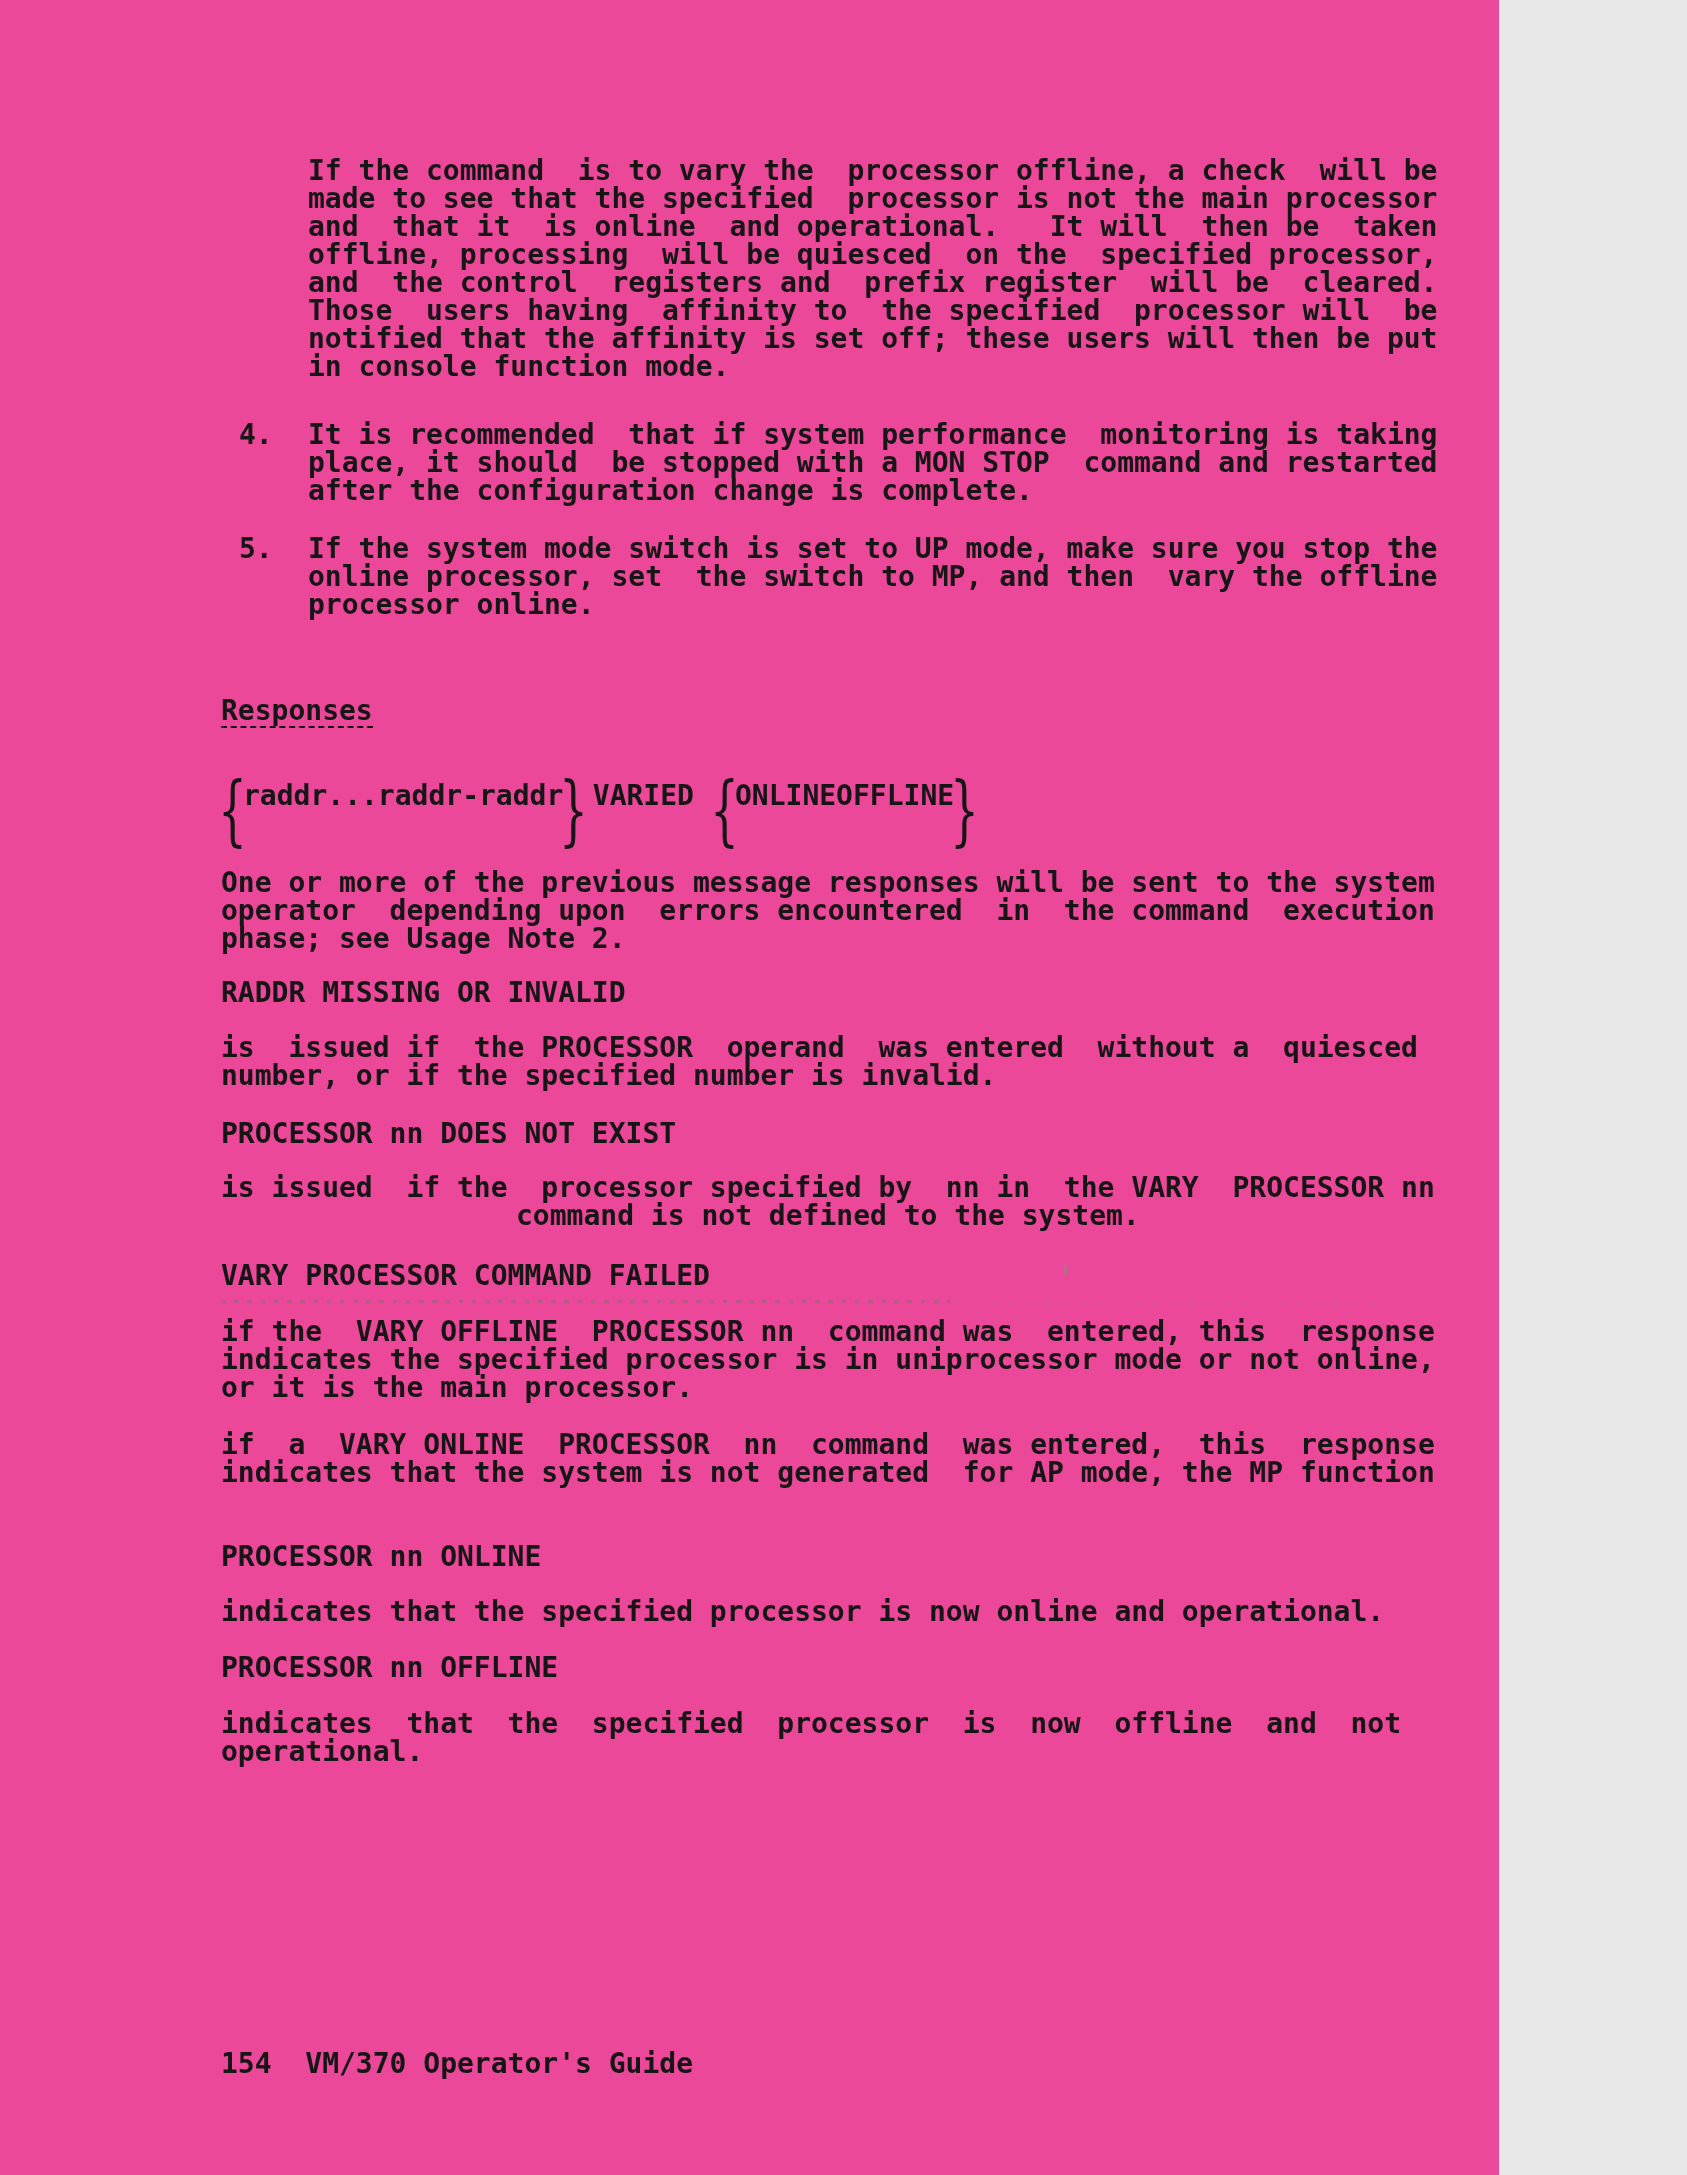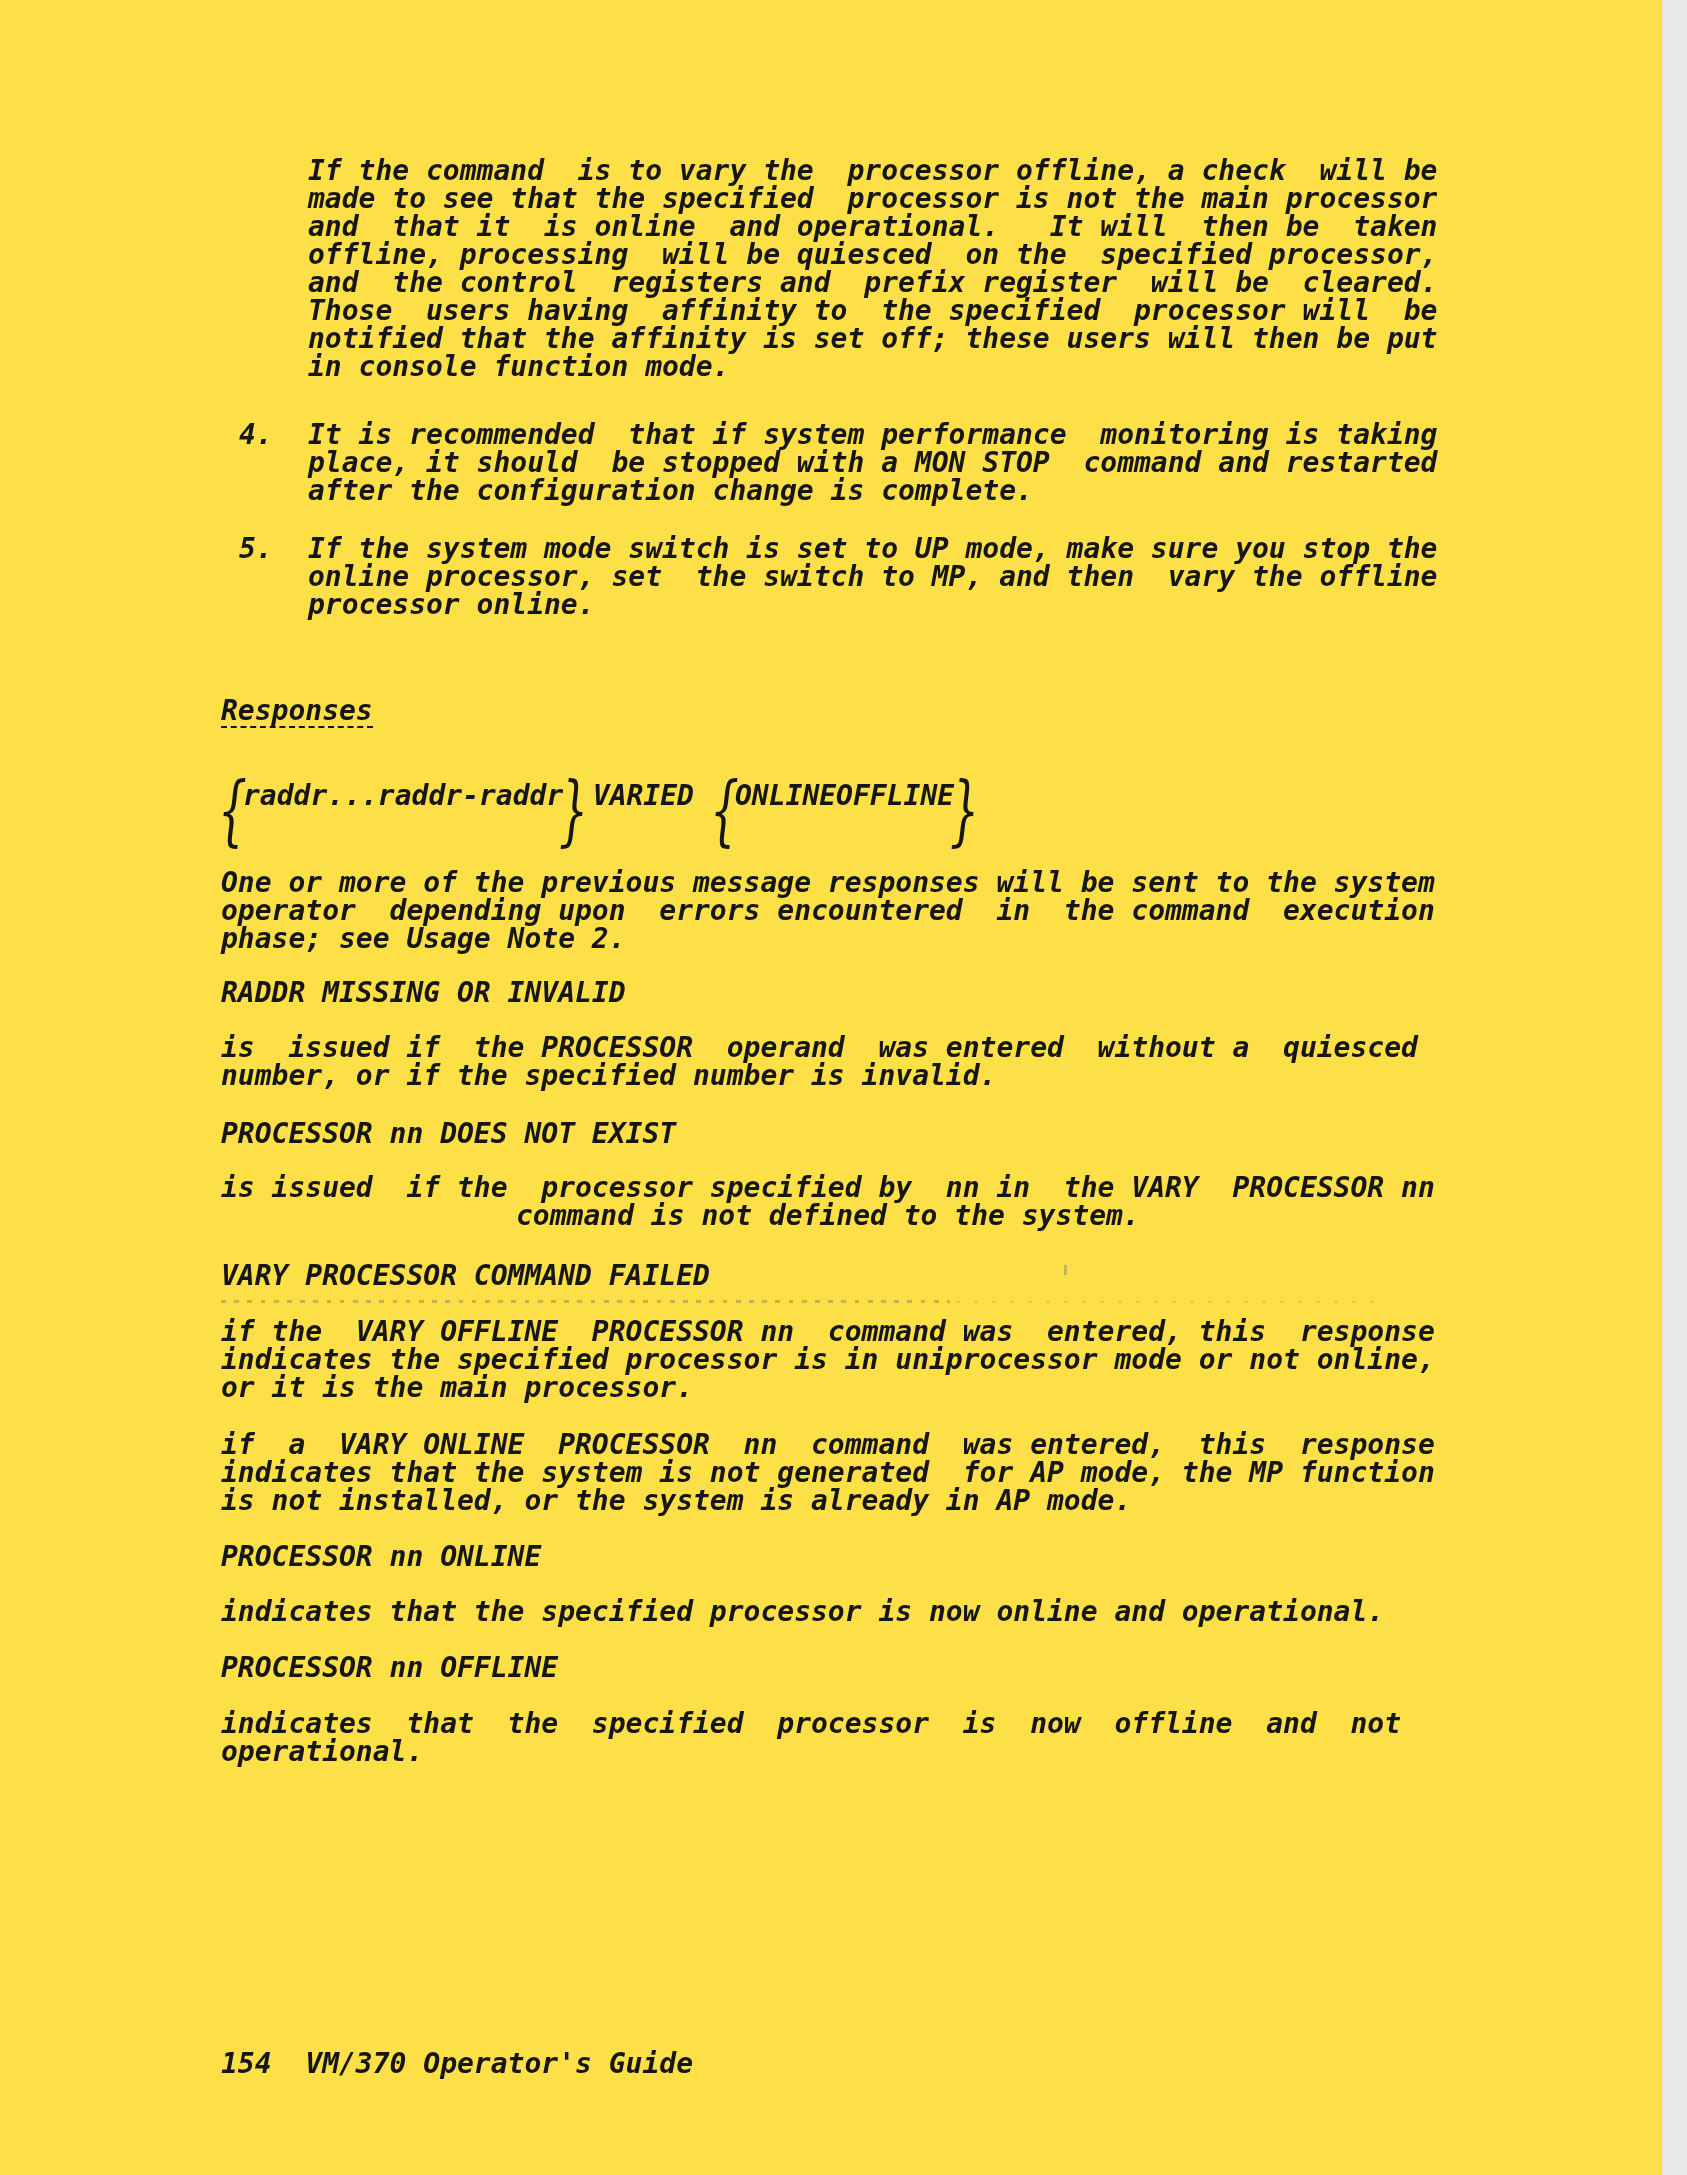--- a/index.html
+++ b/index.html
@@ -1,26 +1,25 @@
 <!DOCTYPE html>
 <html style="font-size:15px"><head>
 <meta charset="utf-8">
 <style>
   html,body{margin:0;padding:0;background:#e8e8e8;}
   .page{
     position:relative;
-    width:1662px;height:2176px;
-    background:#fde047;
+    width:1499px;height:2176px;
+    background:#ec4899;
     color:#161616;
     font-family:"DejaVu Sans Mono", monospace;
     font-weight:700;
     font-size:28px;
     line-height:28px;
     overflow:hidden;
-    font-style:italic;
   }
   .block{position:absolute;}
   .ln{white-space:pre;display:block;}
   
   .b-para1{top:157px;left:308px;}
   .b-note4{top:421px;left:308px;}
   .b-note5{top:535px;left:308px;}
   .num{position:absolute;left:-69px;top:0;white-space:pre;}
   .b-resp-head{top:697px;left:221px;}
   .uline{display:inline-block;border-bottom:2.8px dashed #161616;padding-bottom:0.9px;}
@@ -133,21 +132,20 @@
   <div class="smudge-b"></div>
   <div class="tick"></div>
   <div class="block b-msg3b">
     <span class="ln">if the  VARY OFFLINE  PROCESSOR nn  command was  entered, this  response</span>
     <span class="ln">indicates the specified processor is in uniprocessor mode or not online,</span>
     <span class="ln">or it is the main processor.</span>
   </div>
   <div class="block b-msg3b2">
     <span class="ln">if  a  VARY ONLINE  PROCESSOR  nn  command  was entered,  this  response</span>
     <span class="ln">indicates that the system is not generated  for AP mode, the MP function</span>
-    <span class="ln">is not installed, or the system is already in AP mode.</span>
   </div>
 
   <div class="block b-msg4t">
     <span class="ln">PROCESSOR nn ONLINE</span>
   </div>
   <div class="block b-msg4b">
     <span class="ln">indicates that the specified processor is now online and operational.</span>
   </div>
 
   <div class="block b-msg5t">

